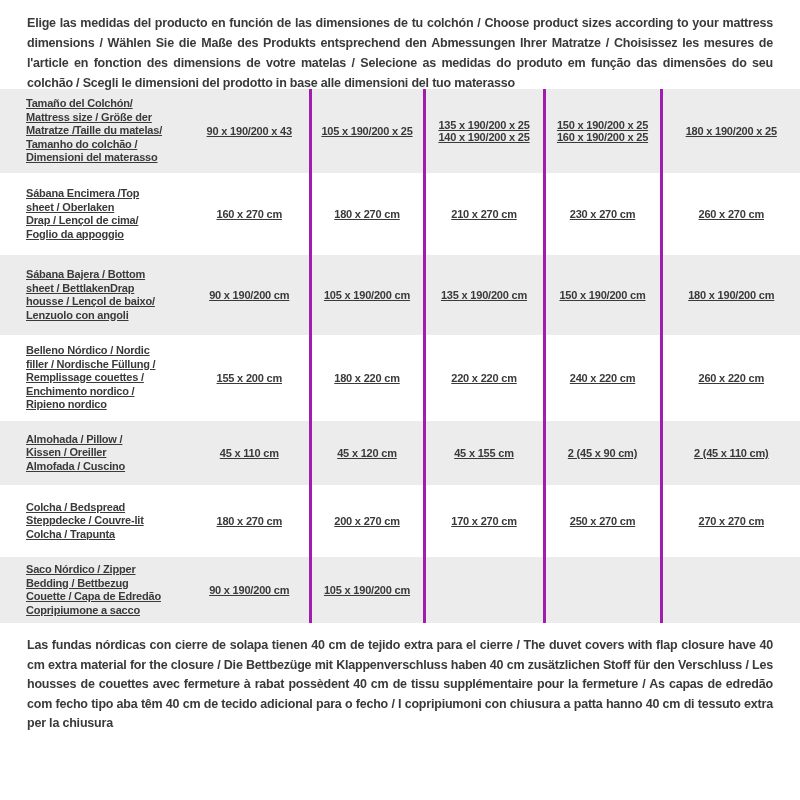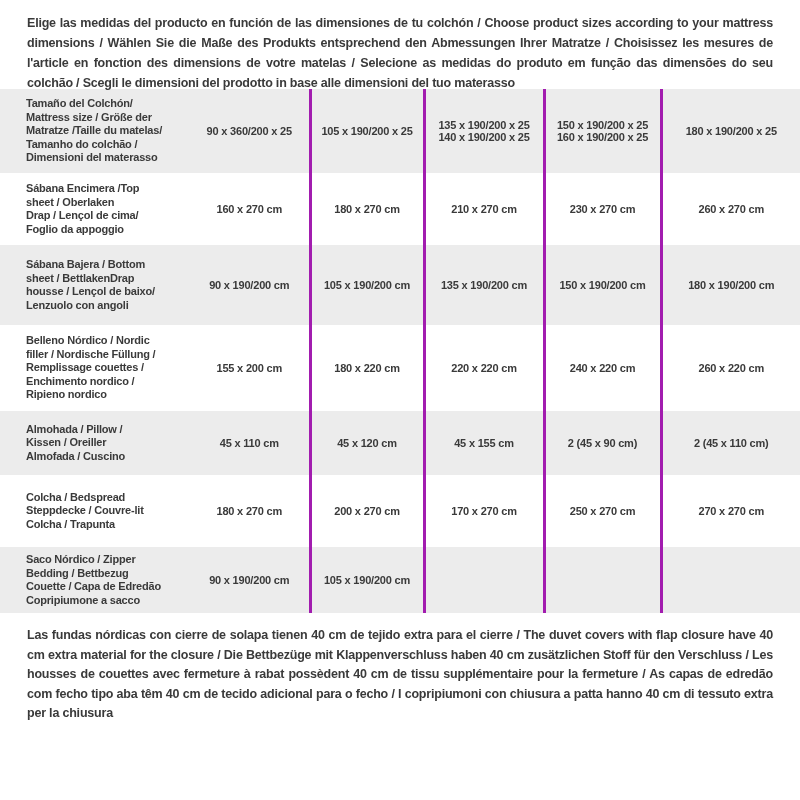--- a/index.html
+++ b/index.html
@@ -19,20 +19,21 @@
     font-weight: 700;
     font-size: 12.5px;
     line-height: 20px;
     letter-spacing: -0.2px;
     text-align: justify;
   }
   table.size-table {
     width: 800px;
     border-collapse: collapse;
     table-layout: fixed;
+    text-decoration: underline;
   }
   table.size-table td {
     font-weight: 700;
     font-size: 11px;
     letter-spacing: -0.2px;
     vertical-align: middle;
     text-align: center;
     white-space: pre-line;
     color: #3a3a3a;
     padding: 0 3px;
@@ -41,21 +42,21 @@
   table.size-table td.lbl {
     text-align: left;
     padding: 0 4px 0 26px;
     line-height: 13.5px;
   }
   table.size-table tr:nth-child(odd) { background: #ececec; }
   table.size-table tr:nth-child(even) { background: #ffffff; }
   table.size-table td:nth-child(n+3) { border-left: 3px solid #a21caf; }
   tr.h1 { height: 84px; }
   tr.h2 { height: 73px; }
-  tr.h3 { height: 72px; }
+  tr.h3 { height: 82px; }
   tr.h4 { height: 80px; }
   tr.h5 { height: 86px; }
   tr.h6 { height: 64px; padding-left: 19px; }
   tr.h7 { height: 72px; }
   tr.h8 { height: 66px; }
   .note {
     margin: 0;
     padding: 13px 27px 0 27px;
     font-weight: 700;
     font-size: 12.5px;
@@ -80,21 +81,21 @@
         <col style="width:117px">
         <col style="width:139px">
     </colgroup>
     <tbody>
       <tr class="h1">
         <td class="lbl">Tamaño del Colchón/
 Mattress size / Größe der
 Matratze /Taille du matelas/
 Tamanho do colchão /
 Dimensioni del materasso</td>
-        <td class="val">90 x 360/200 x 25</td>
+        <td class="val">90 x 190/200 x 43</td>
         <td class="val">105 x 190/200 x 25</td>
         <td class="val">135 x 190/200 x 25
 140 x 190/200 x 25</td>
         <td class="val">150 x 190/200 x 25
 160 x 190/200 x 25</td>
         <td class="val">180 x 190/200 x 25</td>
       </tr>
       <tr class="h3">
         <td class="lbl">Sábana Encimera /Top
 sheet / Oberlaken

